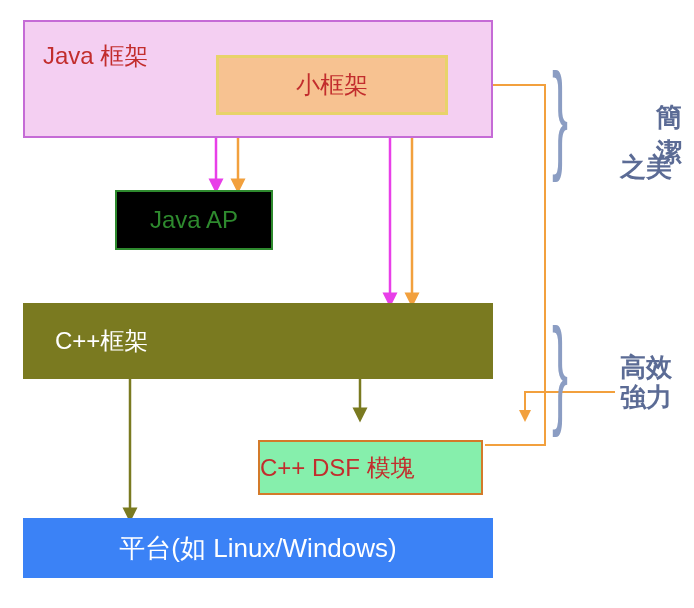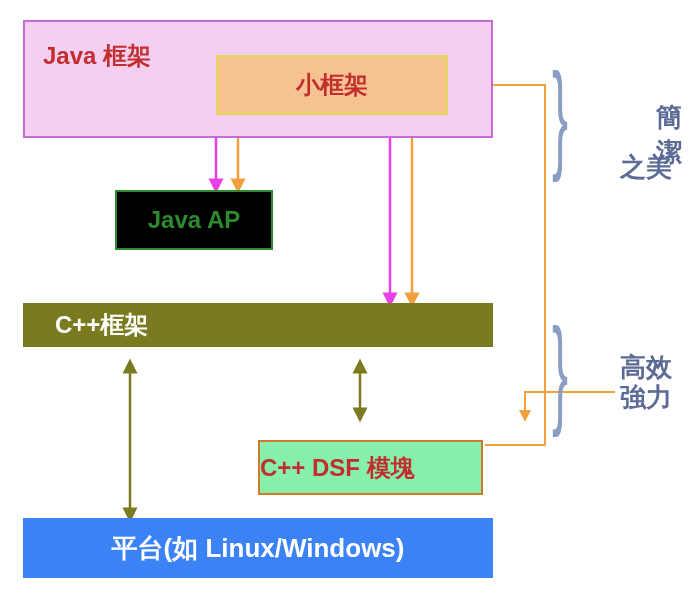--- a/index.html
+++ b/index.html
@@ -1,19 +1,19 @@
 <!DOCTYPE html>
 <html><head>
 <meta charset="utf-8">
 <style>
 html,body{margin:0;padding:0}
 body{width:694px;height:608px;background:#fff;font-family:"Microsoft JhengHei","Heiti TC",sans-serif;position:relative}
 svg{position:absolute;top:0;left:0}
 .box{position:absolute;box-sizing:border-box}
-.label{font-weight:bold;white-space:nowrap}
+.label{font-weight:normal;white-space:nowrap}
 .brace{position:absolute;font-size:120px;color:#8b9dc3;transform:scaleX(0.4);line-height:1}
 .anno{position:absolute;font-size:26px;font-weight:bold;color:#5b6b95}
 </style>
 </head>
 <body>
 
 <svg width="694" height="608">
   <defs>
     <marker id="ah-magenta-s" markerWidth="10" markerHeight="10" refX="5" refY="5" orient="auto">
         <path d="M8 2 L2 5 L8 8 Z" fill="#e83fe8"></path>
@@ -46,21 +46,21 @@
 
 <div class="box" style="left:23px;top:20px;width:470px;height:118px;background:#f4cff2;border:2.5px solid #c56bd6">
   <span class="label" style="position:absolute;left:18px;top:18px;color:#c22d2d;font-size:24px">Java 框架</span>
 </div>
 <div class="box" style="left:216px;top:55px;width:232px;height:60px;background:#f7c291;border:3px solid #e8d36a;display:flex;align-items:center;justify-content:center">
   <span class="label" style="color:#c22d2d;font-size:24px">小框架</span>
 </div>
 <div class="box" style="left:115px;top:190px;width:158px;height:60px;background:#000000;border:2.5px solid #2e8a2e;display:flex;align-items:center;justify-content:center">
   <span class="label" style="color:#2e8a2e;font-size:24px">Java AP</span>
 </div>
-<div class="box" style="left:23px;top:303px;width:470px;height:44px;background:#7a7a20;border:2px solid #7a7a20;display:flex;align-items:center">
+<div class="box" style="left:23px;top:303px;width:470px;height:76px;background:#7a7a20;border:2px solid #7a7a20;display:flex;align-items:center">
   <span class="label" style="color:#fff;font-size:24px;margin-left:30px">C++框架</span>
 </div>
 <div class="box" style="left:258px;top:440px;width:225px;height:55px;background:#86efac;border:2.5px solid #d37a2a;display:flex;align-items:center;justify-content:flex-start">
   <span class="label" style="color:#c22d2d;font-size:24px">C++ DSF 模塊</span>
 </div>
 <div class="box" style="left:23px;top:518px;width:470px;height:60px;background:#3b82f6;display:flex;align-items:center;justify-content:center">
   <span class="label" style="color:#fff;font-size:26px">平台(如 Linux/Windows)</span>
 </div>
 
 <div class="brace" style="left:540px;top:55px">}</div>

